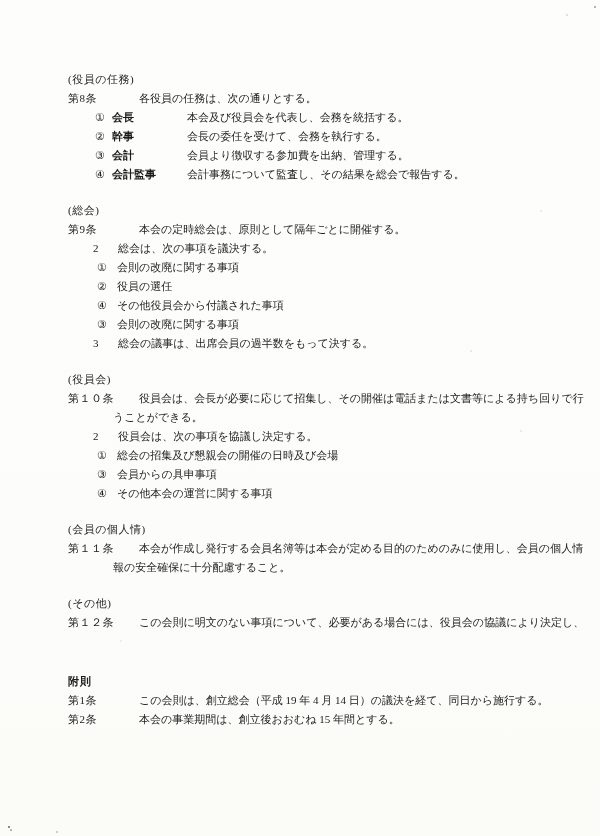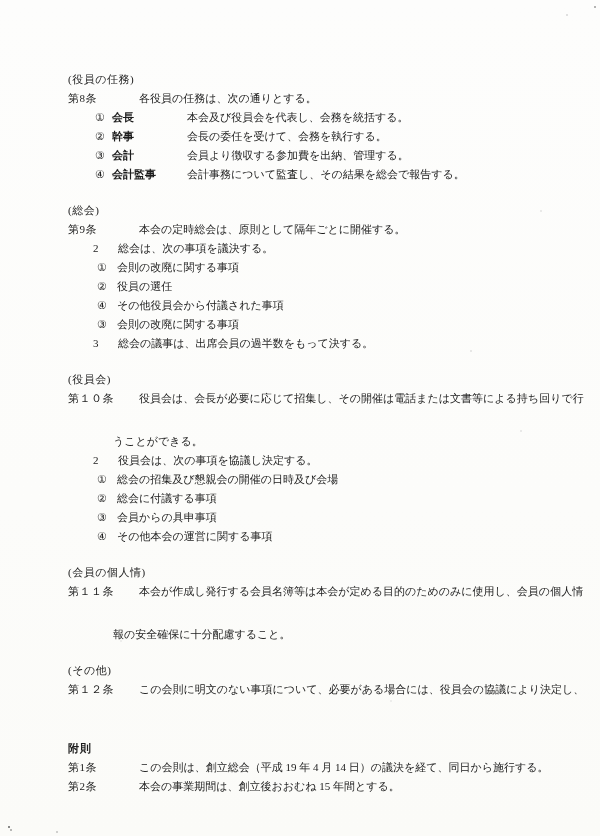--- a/index.html
+++ b/index.html
@@ -29,21 +29,21 @@
   .section.appendix { margin-top: 40px; }
   .line { white-space: nowrap; height: 19px; }
   .heading { letter-spacing: 0.5px; }
   .heading-bold { font-weight: bold; letter-spacing: 1px; }
   .article .lbl {
     display: inline-block;
     min-width: 48px;
     margin-right: 23px;
     letter-spacing: 0.5px;
   }
-  .cont { padding-left: 45px; margin-top: 24px; }
+  .cont { padding-left: 45px; }
   .sub .num {
     display: inline-block;
     margin-left: 25px;
     width: 25px;
   }
   .item .num {
     display: inline-block;
     margin-left: 29px;
     margin-right: 10px;
   }
@@ -99,21 +99,20 @@
         <div class="line item"><span class="num">④</span><span class="txt">その他役員会から付議された事項</span></div>
         <div class="line item"><span class="num">③</span><span class="txt">会則の改廃に関する事項</span></div>
         <div class="line sub"><span class="num">3</span><span class="txt">総会の議事は、出席会員の過半数をもって決する。</span></div>
       </div>
       <div class="section">
         <div class="line heading"><span class="txt">(役員会)</span></div>
         <div class="line article"><span class="lbl">第１０条</span><span class="txt">役員会は、会長が必要に応じて招集し、その開催は電話または文書等による持ち回りで行</span></div>
         <div class="line cont"><span class="txt">うことができる。</span></div>
         <div class="line sub"><span class="num">2</span><span class="txt">役員会は、次の事項を協議し決定する。</span></div>
         <div class="line item"><span class="num">①</span><span class="txt">総会の招集及び懇親会の開催の日時及び会場</span></div>
-        <div class="line item"><span class="num">②</span><span class="txt">総会に付議する事項</span></div>
         <div class="line item"><span class="num">③</span><span class="txt">会員からの具申事項</span></div>
         <div class="line item"><span class="num">④</span><span class="txt">その他本会の運営に関する事項</span></div>
       </div>
       <div class="section">
         <div class="line heading"><span class="txt">(会員の個人情)</span></div>
         <div class="line article"><span class="lbl">第１１条</span><span class="txt">本会が作成し発行する会員名簿等は本会が定める目的のためのみに使用し、会員の個人情</span></div>
         <div class="line cont"><span class="txt">報の安全確保に十分配慮すること。</span></div>
       </div>
       <div class="section">
         <div class="line heading"><span class="txt">(その他)</span></div>

